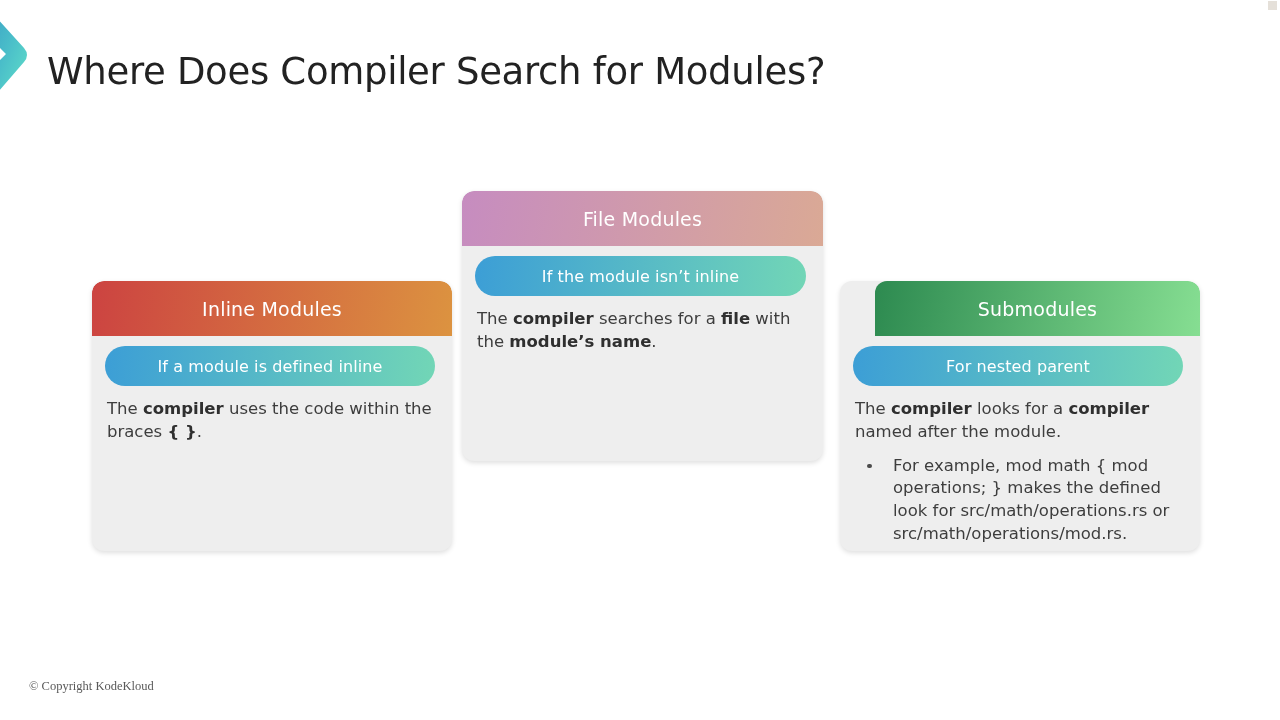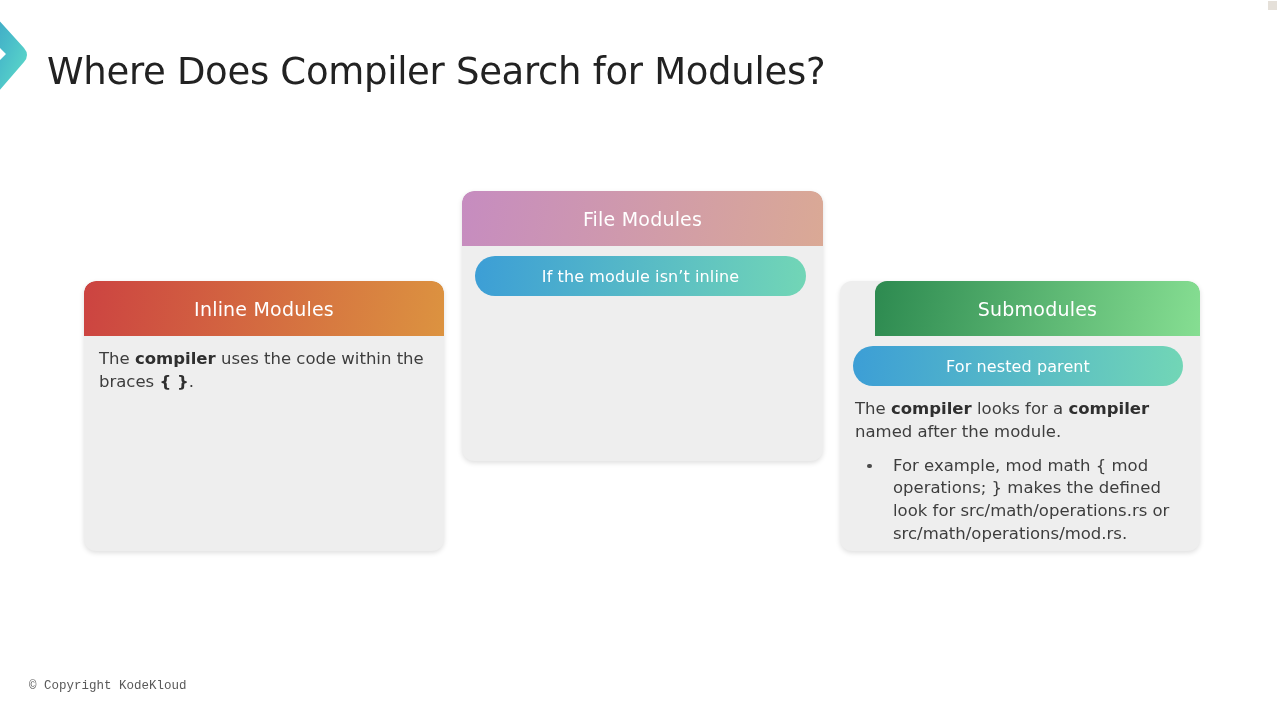--- a/index.html
+++ b/index.html
@@ -50,21 +50,21 @@
 
   
   .card {
     position: absolute;
     background: #eeeeee;
     border-radius: 12px;
     box-shadow: 0 2px 5px rgba(0,0,0,0.13);
     overflow: hidden;
   }
 
-  .card-1 { left: 84px;  top: 281px; width: 360px; height: 270px; }
+  .card-1 { left: 92px;  top: 281px; width: 360px; height: 270px; }
   .card-2 { left: 462px; top: 191px; width: 361px; height: 270px; }
   .card-3 { left: 840px; top: 281px; width: 360px; height: 270px; }
 
   .card-header {
     height: 55px;
     display: flex;
     align-items: center;
     justify-content: center;
     color: #ffffff;
     font-size: 19px;
@@ -129,21 +129,21 @@
     background: #4a4a4a;
   }
 
   
   .footer-copyright {
     position: absolute;
     left: 29px;
     top: 679px;
     font-size: 12.5px;
     color: #595959;
-    font-family: Liberation Mono, monospace;
+    font-family: Liberation Serif, serif;
   }
 
   
   .corner-marker {
     position: absolute;
     right: 3px;
     top: 1px;
     width: 9px;
     height: 9px;
     background: #cfc6ba;
@@ -165,30 +165,32 @@
         </linearGradient>
       </defs>
       <path d="M2 4 L40 46 Q46 53 40 60 L2 104 L2 72 L22 52 L2 32 Z" fill="url(#logoGrad)"></path>
     </svg>
   </div>
 
   <h1 class="slide-title">Where Does Compiler Search for Modules?</h1>
 
   <div class="card card-1">
     <div class="card-header hdr-inline" style="background: linear-gradient(100deg, rgb(204, 67, 65) 0%, rgb(220, 147, 64) 100%);">Inline Modules</div>
+    <div class="card-sub" style="background: linear-gradient(95deg, rgb(60, 158, 214) 0%, rgb(114, 214, 182) 100%);">If a module is defined inline</div>
     <div class="card-body">
       <p>The <b>compiler</b> uses the code within the braces <b>{ }</b>.</p>
       <ul class="bullet-list"></ul>
     </div>
   </div>
 
   <div class="card card-2">
     <div class="card-header hdr-file" style="background: linear-gradient(100deg, rgb(198, 140, 192) 0%, rgb(218, 169, 149) 100%); text-align: center;">File Modules</div>
     <div class="card-sub" style="background: linear-gradient(95deg, rgb(60, 158, 214) 0%, rgb(114, 214, 182) 100%);">If the module isn’t inline</div>
     <div class="card-body">
+      <p>The <b>compiler</b> searches for a <b>file</b> with the <b>module’s name</b>.</p>
     </div>
   </div>
 
   <div class="card card-3">
     <div class="card-header hdr-sub" style="background: linear-gradient(100deg, rgb(45, 138, 80) 0%, rgb(134, 222, 146) 100%); margin-left: 35px;">Submodules</div>
     <div class="card-sub" style="background: linear-gradient(95deg, rgb(60, 158, 214) 0%, rgb(114, 214, 182) 100%);">For nested parent</div>
     <div class="card-body">
       <p>The <b>compiler</b> looks for a <b>compiler</b> named after the module.</p>
       <ul class="bullet-list">
           <li>For example, mod math { mod operations; } makes the defined look for src/math/operations.rs or src/math/operations/mod.rs.</li>

